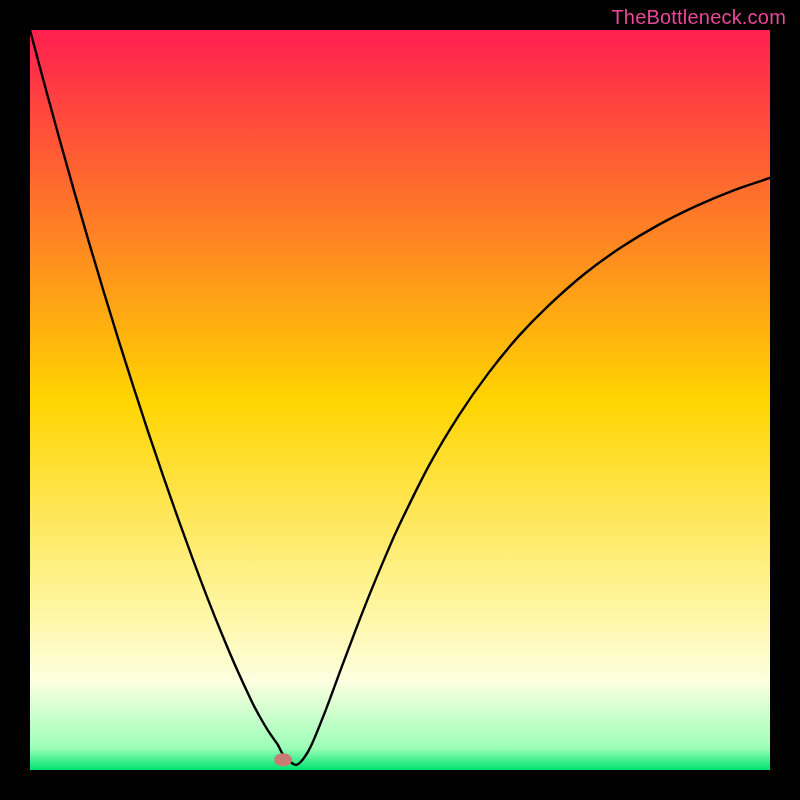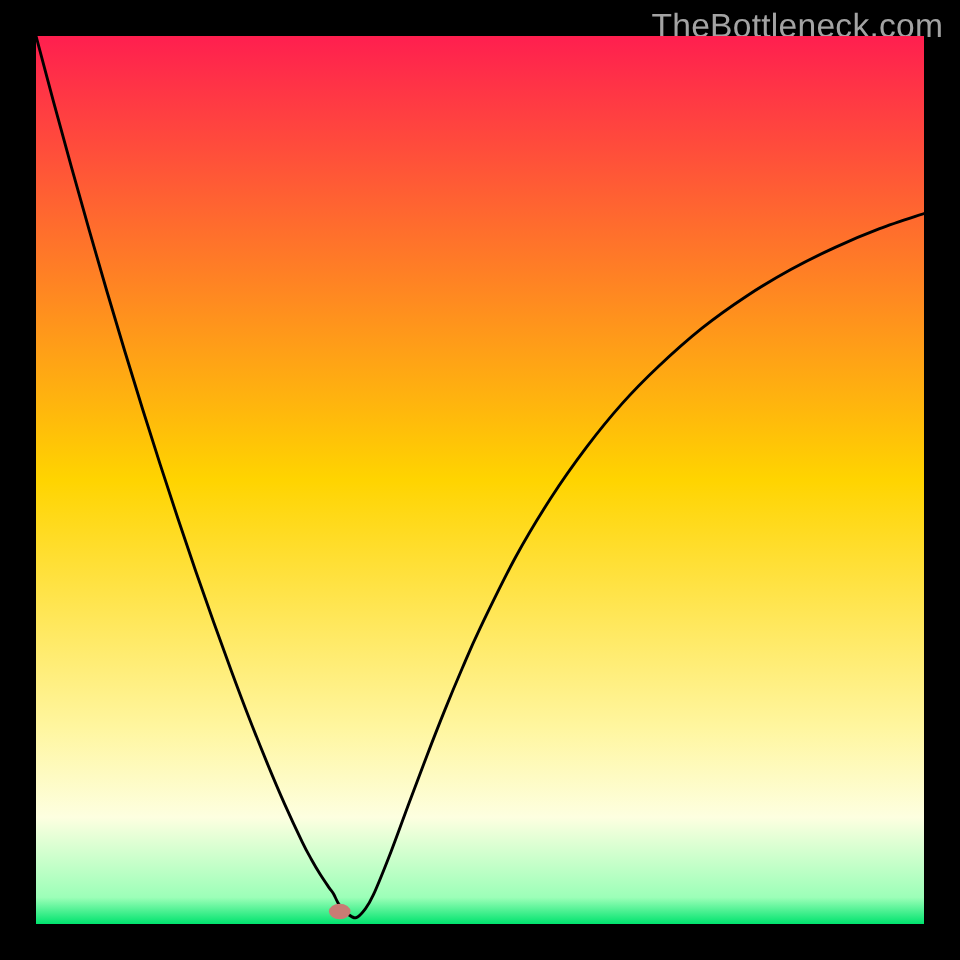--- a/index.html
+++ b/index.html
@@ -14,22 +14,22 @@
   .frame {
     position: relative;
     width: 800px;
     height: 800px;
     background: #000;
   }
   .watermark {
     position: absolute;
     top: 6px;
     right: 14px;
-    color: #a3a3a3;
-    font-size: 28px;
+    color: #ec4899;
+    font-size: 20px;
     font-weight: 500;
     letter-spacing: 0.2px;
     user-select: none;
   }
   .plot {
     position: absolute;
     left: 30px;
     top: 30px;
     width: 740px;
     height: 740px;

